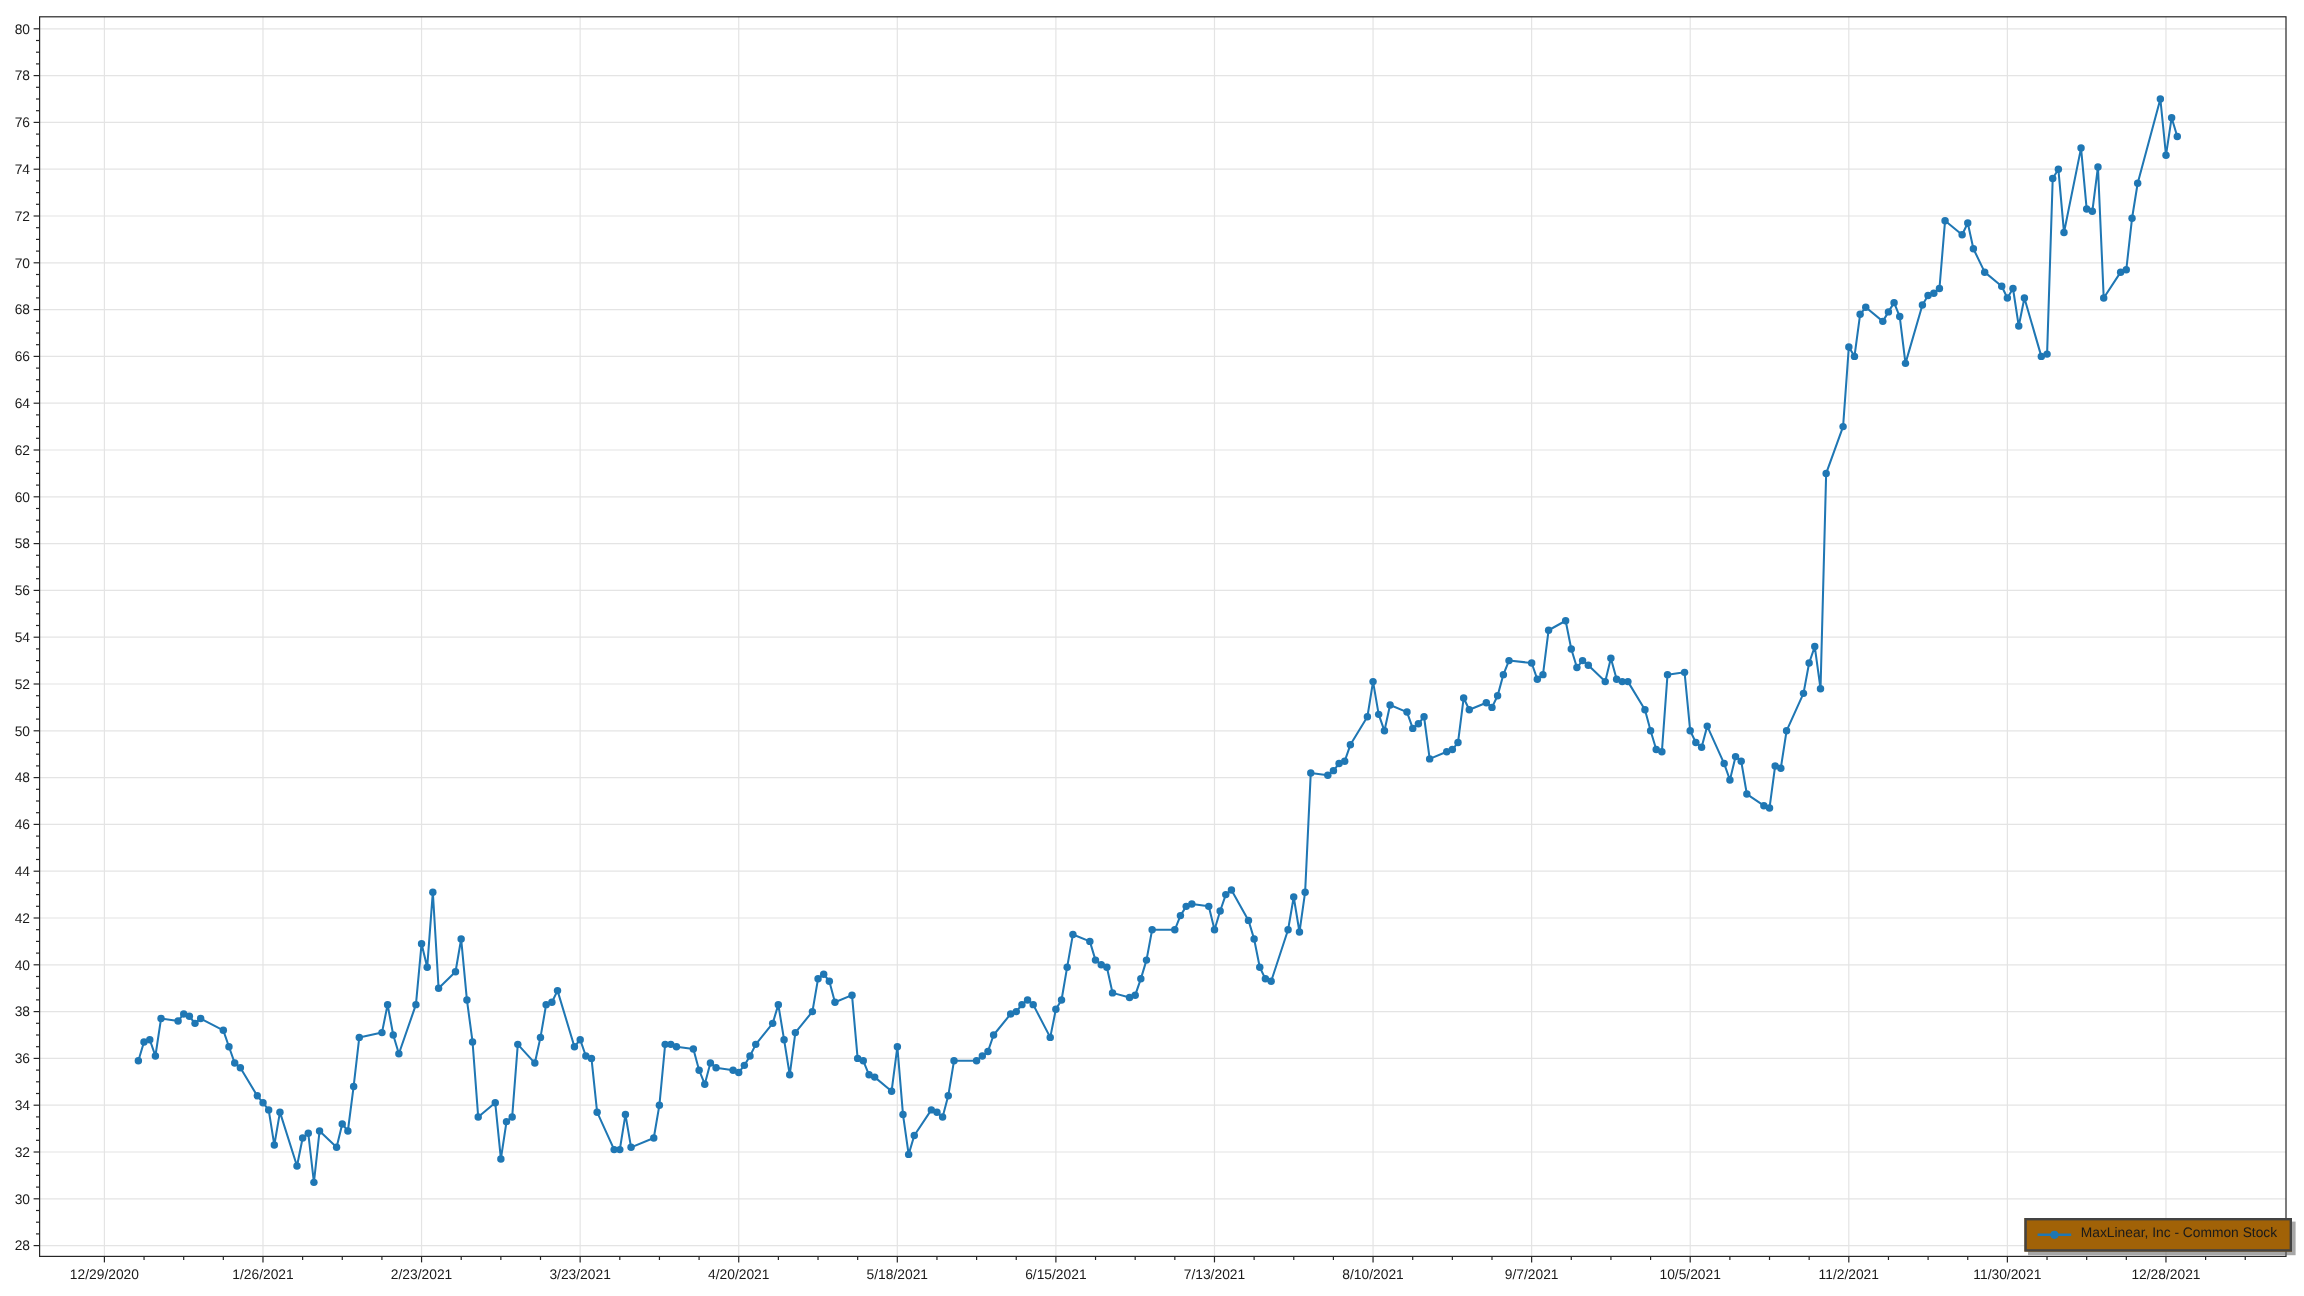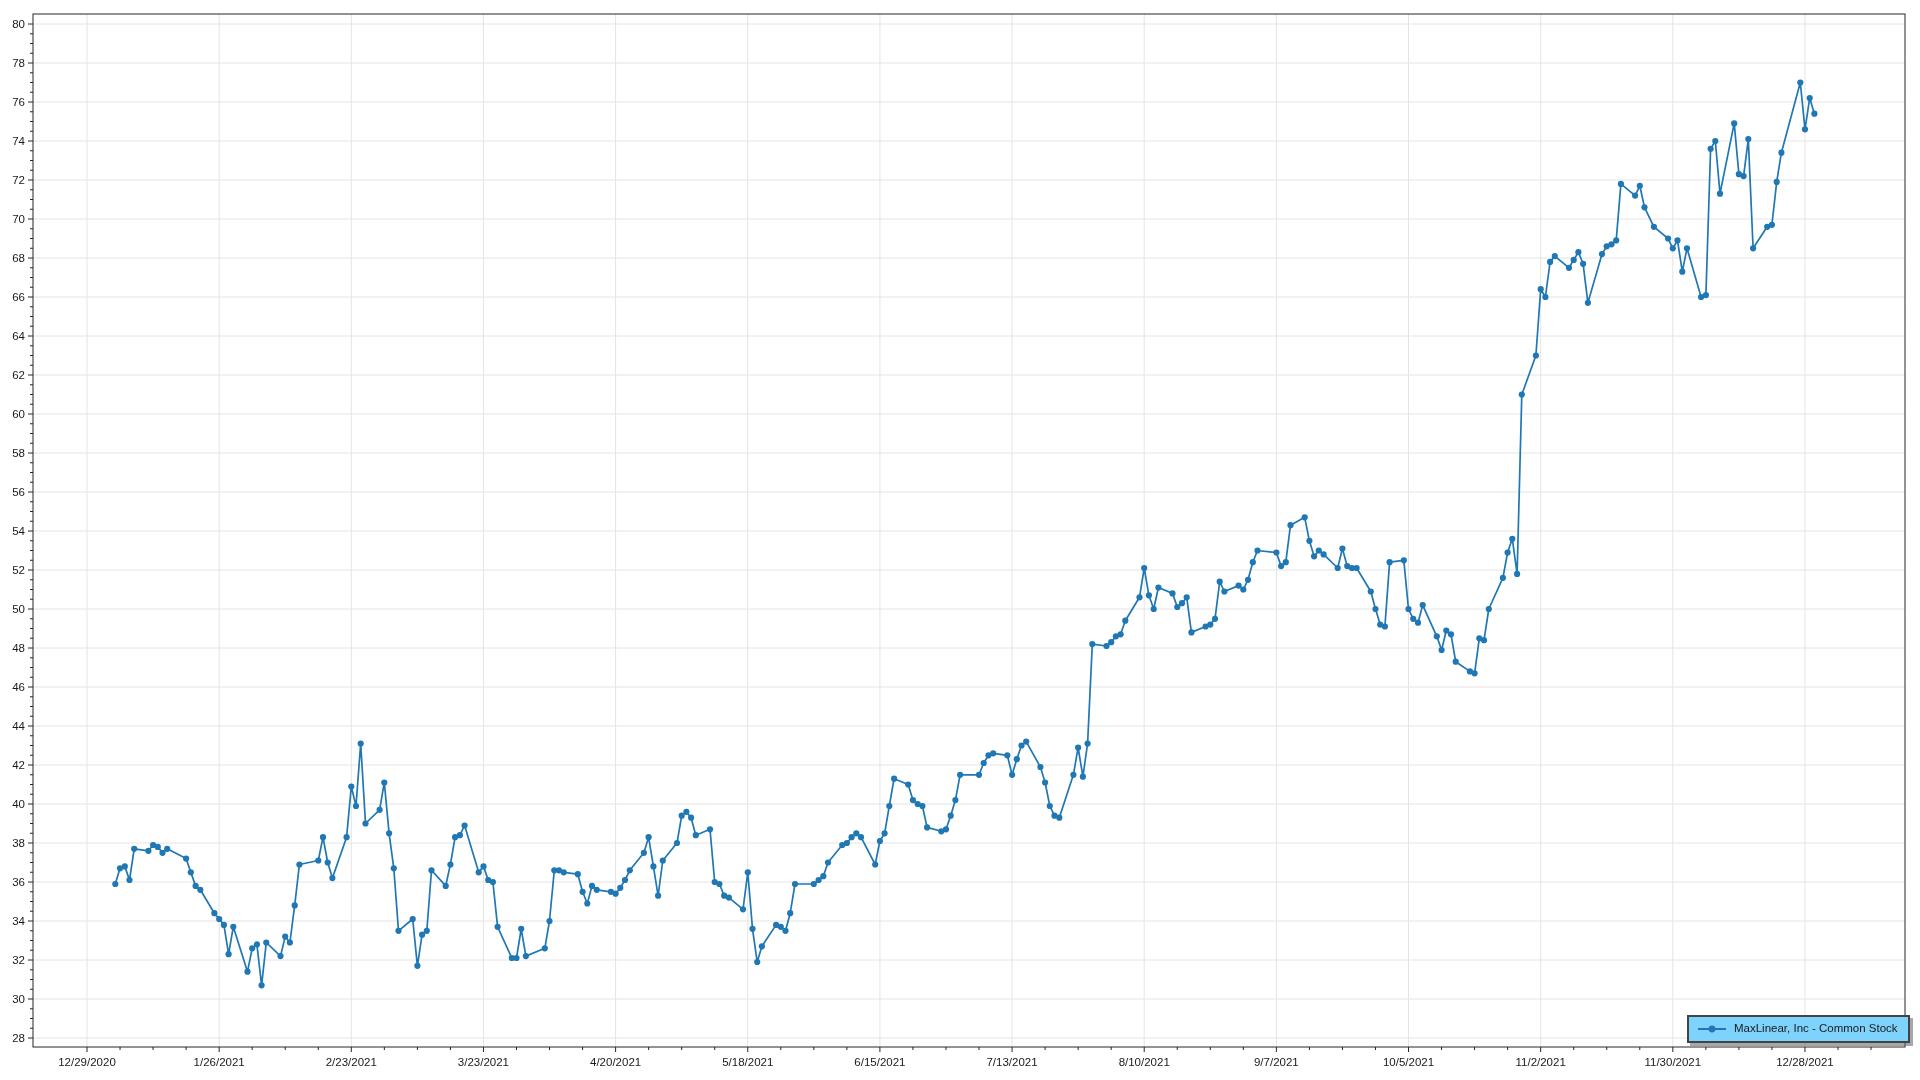--- a/index.html
+++ b/index.html
@@ -29,21 +29,21 @@
     font-family: "Liberation Sans", "DejaVu Sans", sans-serif;
     font-size: 11.5px;
     fill: #1a1a1a;
   }
   .legend {
     position: absolute;
     left: 1687px;
     top: 1015px;
     height: 28px;
     box-sizing: border-box;
-    background: #7dd3fc;
+    background: #a16207;
     border: 2px solid #434343;
     box-shadow: 3px 3px 0 rgba(95,95,95,0.55);
     display: flex;
     align-items: center;
     gap: 7px;
     padding: 0 10px 0 8px;
     white-space: nowrap;
   }
   .lg-text {
     font-size: 11.5px;

